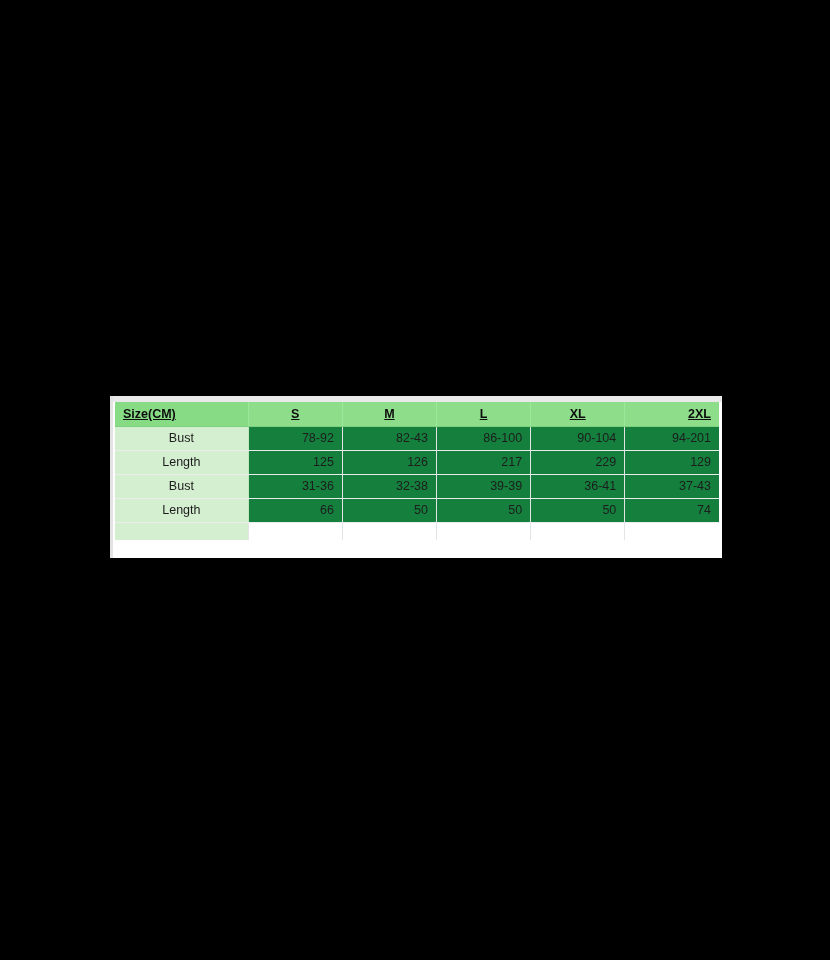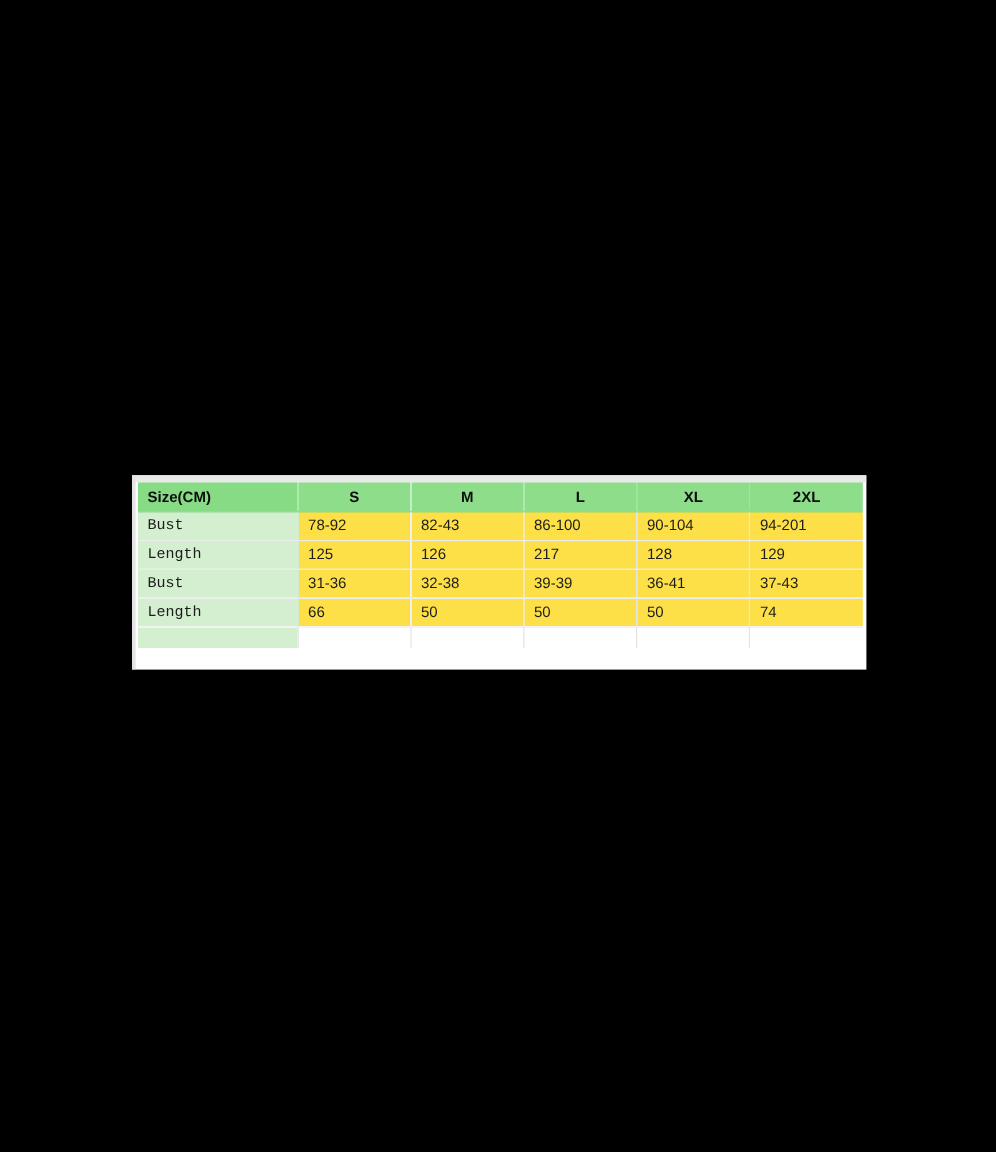--- a/index.html
+++ b/index.html
@@ -64,47 +64,47 @@
     padding: 0 8px;
     box-sizing: border-box;
     font-size: 12.5px;
     color: #1c1c1c;
     border-right: 1px solid #e4e4e4;
     border-bottom: 1px solid #ececec;
     vertical-align: middle;
     white-space: nowrap;
     overflow: hidden;
   }
-  .size-table td:last-child { border-right: none; }
+  .size-table td:last-child { border-right: none; text-align: right; }
 
   
   tr.header-row td {
     background: #8edd8a;
     font-weight: bold;
     font-size: 12.5px;
     color: #0d0d0d;
     text-align: center;
     border-right: 1px solid #9be79b;
     border-bottom: 1px solid #7ed27c;
+    text-decoration: underline;
   }
   tr.header-row td.row-label {
     text-align: left;
     background: #86db84;
   }
 
   
   tr.data-row td.row-label {
     background: #d4efd0;
-    text-align: left;
+    text-align: center;
     border-right: 1px solid #c4e6c0;
-    font-family: Liberation Mono, monospace;
   }
   tr.data-row td.value-cell {
-    background: #fde047;
-    text-align: left;
+    background: #15803d;
+    text-align: right;
   }
 
   
   tr.filler-row td {
     height: 18px;
     border-bottom: none;
   }
   tr.filler-row td.row-label { background: #d4efd0; }
   tr.filler-row td.value-cell { background: #ffffff; }
 </style>
@@ -142,21 +142,21 @@
         <td class="value-cell">86-100</td>
         <td class="value-cell">90-104</td>
         <td class="value-cell">94-201</td>
       </tr>
 
       <tr class="data-row">
         <td class="row-label">Length</td>
         <td class="value-cell">125</td>
         <td class="value-cell">126</td>
         <td class="value-cell">217</td>
-        <td class="value-cell">128</td>
+        <td class="value-cell">229</td>
         <td class="value-cell">129</td>
       </tr>
 
 
       <tr class="data-row">
         <td class="row-label">Bust</td>
         <td class="value-cell">31-36</td>
         <td class="value-cell">32-38</td>
         <td class="value-cell">39-39</td>
         <td class="value-cell">36-41</td>

